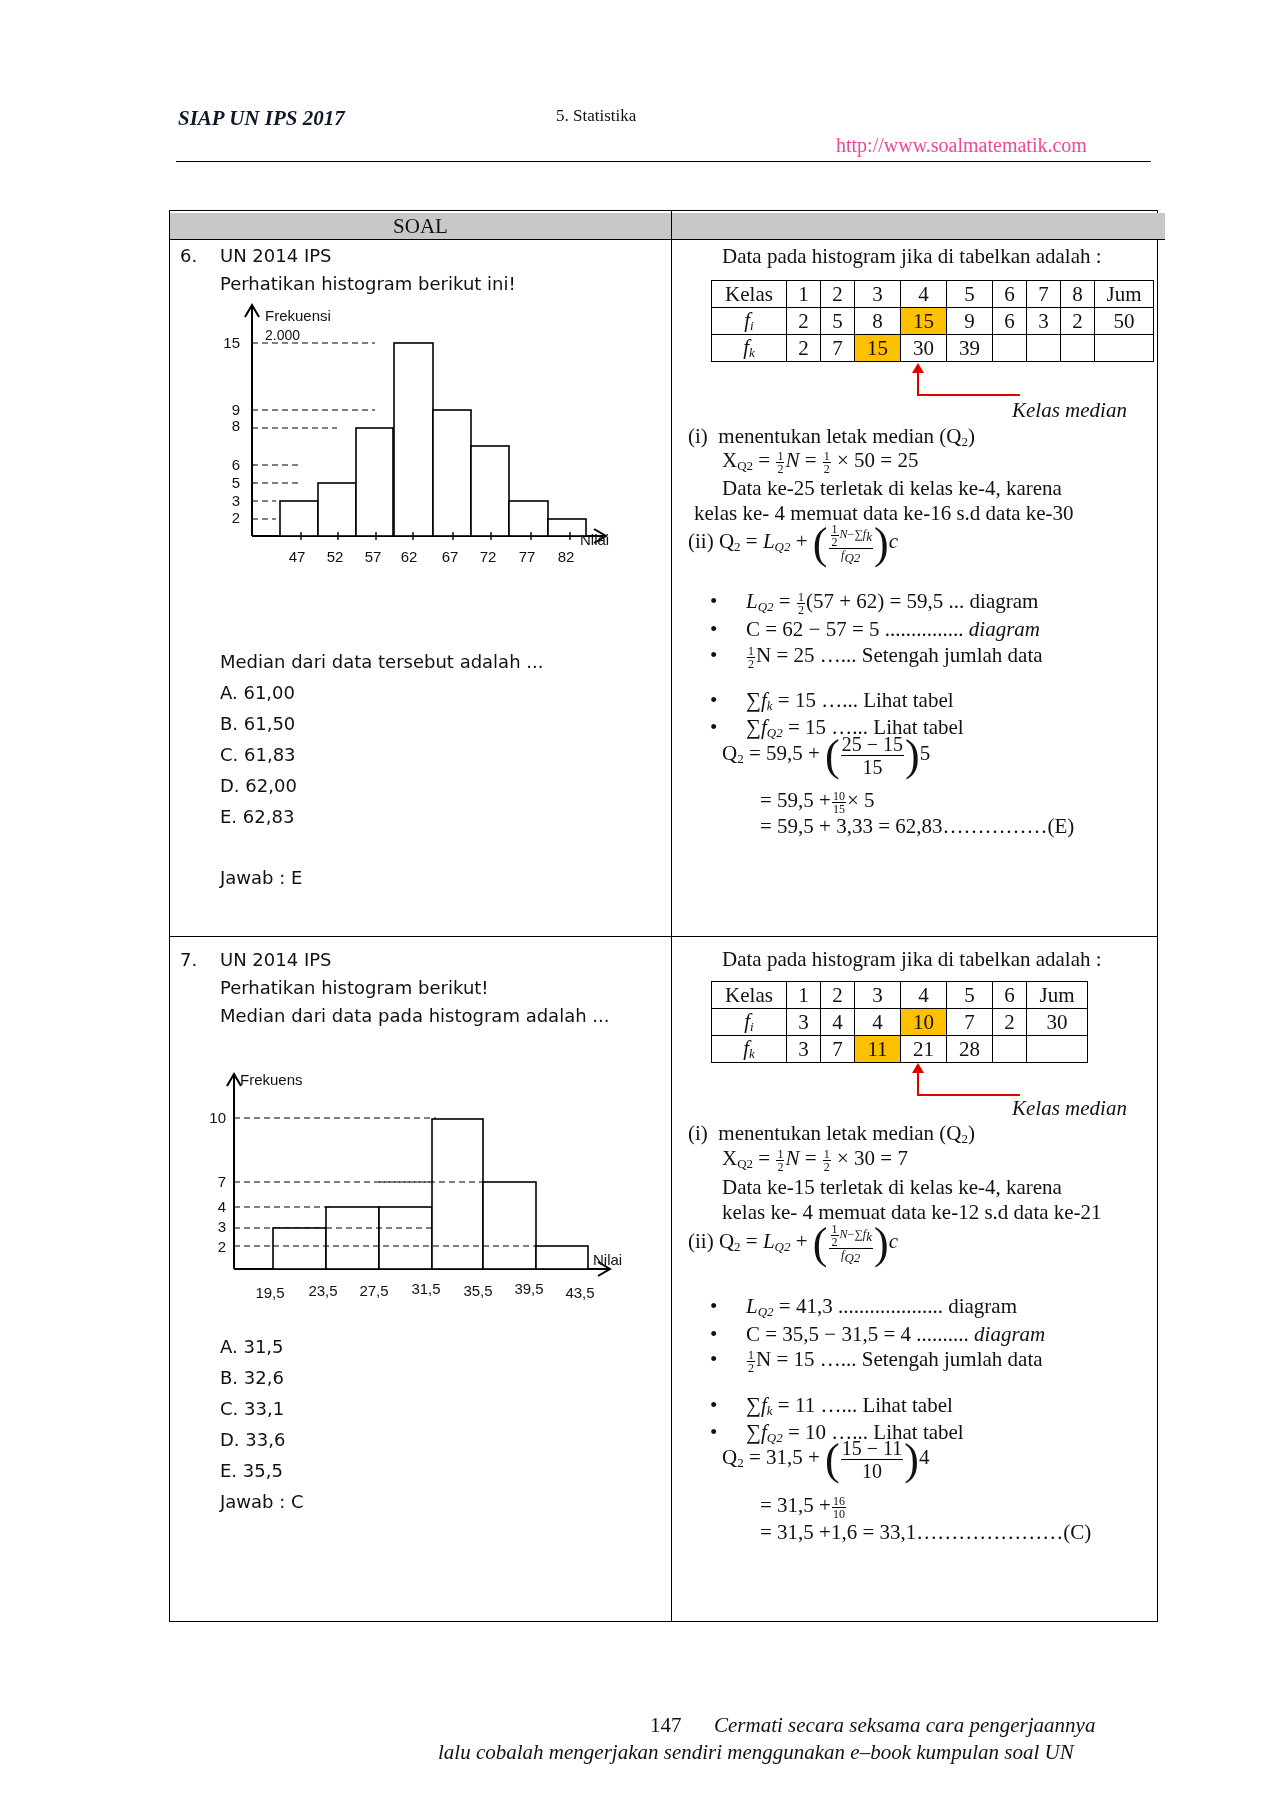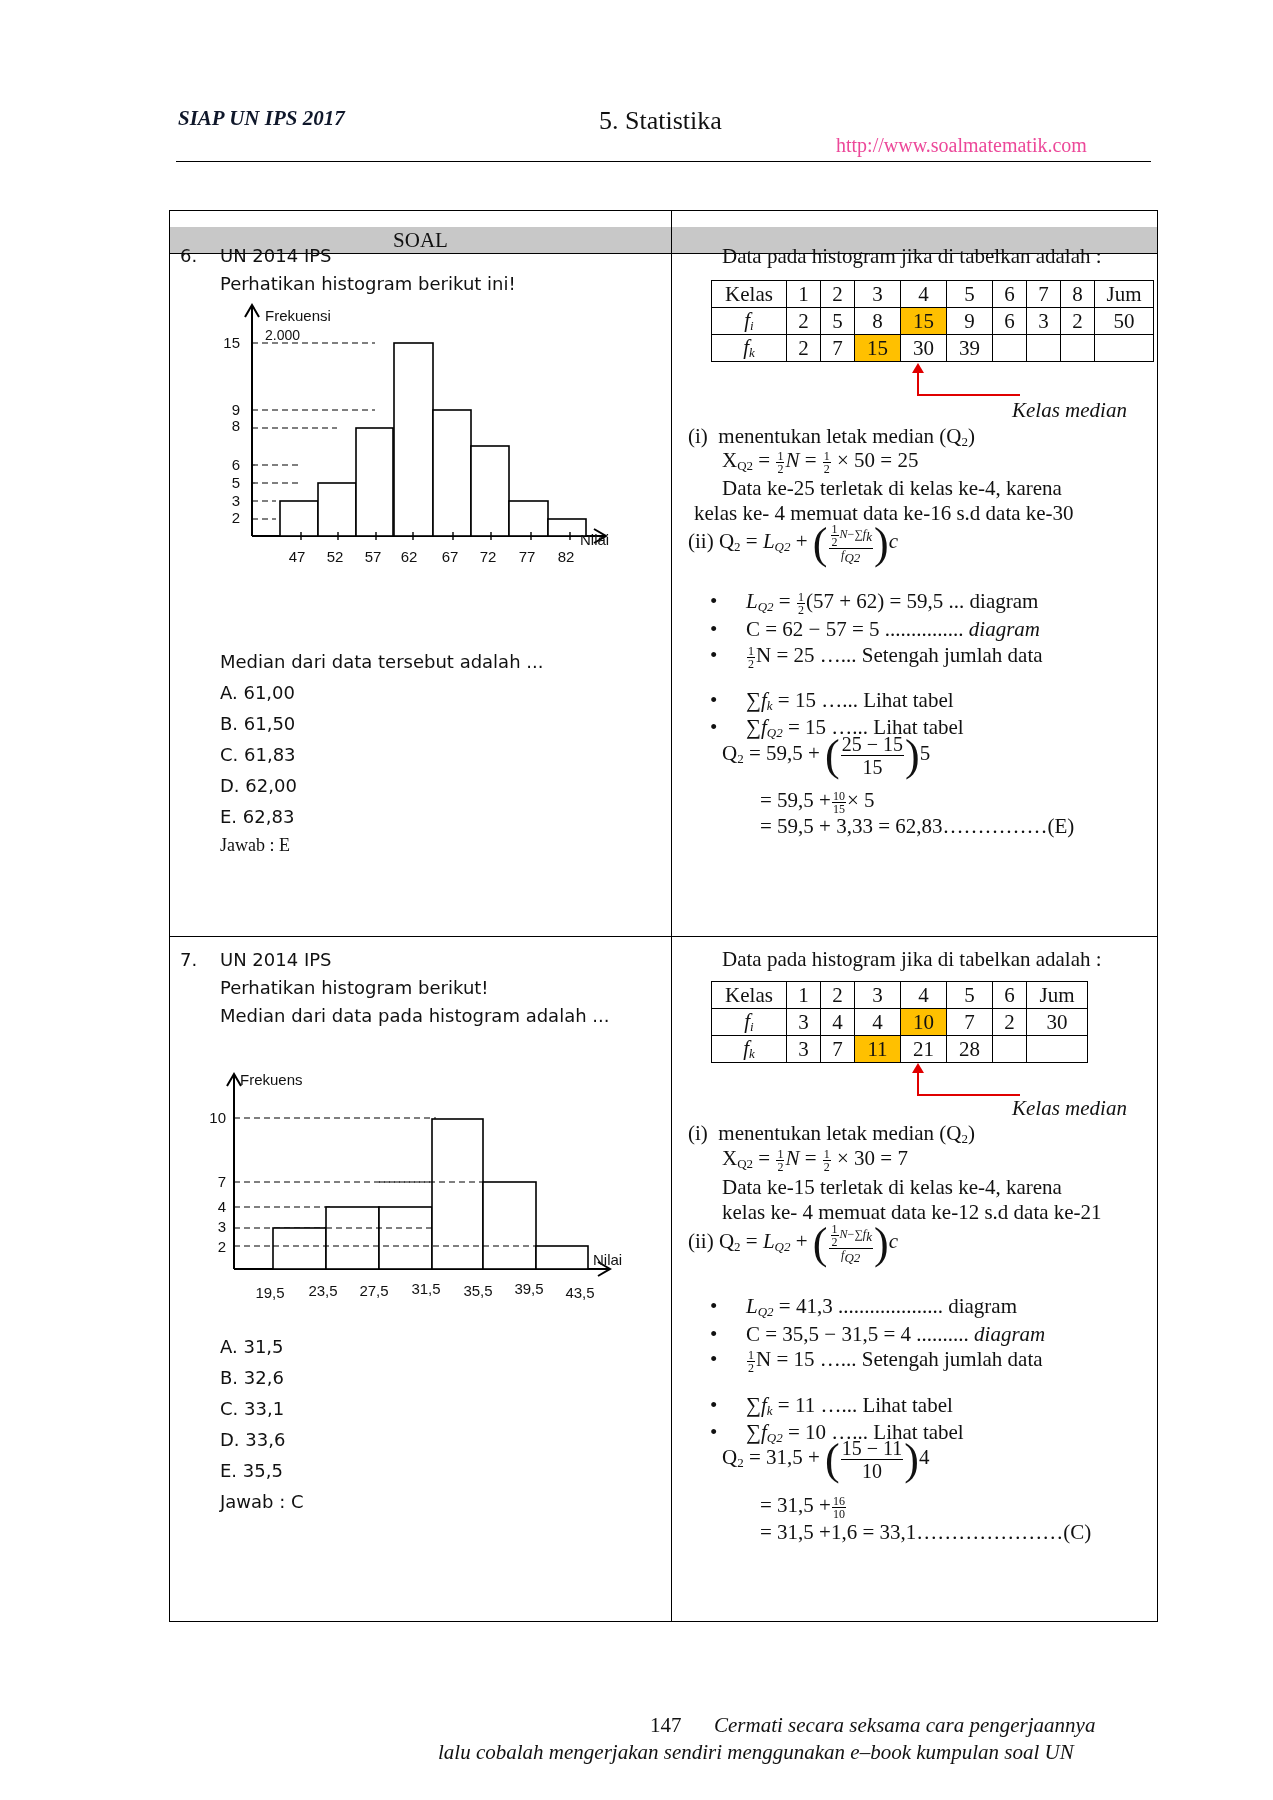--- a/index.html
+++ b/index.html
@@ -1,24 +1,24 @@
 <!DOCTYPE html>
 <html><head>
 <meta charset="utf-8">
 <style>
   html, body { margin:0; padding:0; background:#fff; }
   body { width:1273px; height:1800px; position:relative; font-family:"Liberation Serif", serif; color:#111; }
   .abs { position:absolute; }
   .hdr-left { left:178px; top:106px; font-style:italic; font-weight:bold; color:#0f172a; font-size:21px; }
-  .hdr-mid { left:599px; top:106px; font-size:26px; }
+  .hdr-mid { left:556px; top:106px; font-size:17px; }
   .hdr-url { left:836px; top:134px; font-size:20px; color:#ec4899; }
   .hdr-rule { left:176px; top:161px; width:975px; height:1px; background:#000; }
 
   .tbl { left:169px; top:210px; width:987px; height:1410px; border:1px solid #000; }
-  .tbl-head { position:absolute; left:0; top:16px; width:987px; height:26px; background:#c8c8c8; border-bottom:1px solid #000; }
+  .tbl-head { position:absolute; left:0; top:2px; width:987px; height:26px; background:#c8c8c8; border-bottom:1px solid #000;padding-left:8px; }
   .th { position:absolute; top:1px; font-size:21px; text-align:center; }
   .vline { position:absolute; left:501px; top:0; width:1px; height:1410px; background:#000; }
   .hline { position:absolute; left:0; top:725px; width:987px; height:1px; background:#000; }
   .q { position:absolute; font-family:"DejaVu Sans", sans-serif; font-size:18px; color:#111; }
   .ax { font-family:"Liberation Sans", sans-serif; font-size:15px; }
 
   .sol { position:absolute; font-size:21px; }
   .it { font-style:italic; }
   .sub { font-size:13px; vertical-align:-3px; }
   .frac { display:inline-block; vertical-align:middle; text-align:center; font-size:12px; line-height:12px; margin:0 1px; }
@@ -111,21 +111,21 @@
     <div class="abs ax" style="left:95px;top:96px;">Frekuensi</div>
     <div class="abs ax" style="left:95px;top:116px;font-size:14px;">2.000</div>
     <div class="abs ax" style="left:410px;top:320px;">Nilai</div>
 
     <div class="q" style="left:50px;top:440px;">Median dari data tersebut adalah ...</div>
     <div class="q" style="left:50px;top:471px;">A. 61,00</div>
     <div class="q" style="left:50px;top:502px;">B. 61,50</div>
     <div class="q" style="left:50px;top:533px;">C. 61,83</div>
     <div class="q" style="left:50px;top:564px;">D. 62,00</div>
     <div class="q" style="left:50px;top:595px;">E. 62,83</div>
-    <div class="q" style="left:50px;top:624px;font-family:Liberation Serif, serif;">Jawab : E</div>
+    <div class="q" style="left:50px;top:656px;">Jawab : E</div>
   </div>
 
   <div>
     <div class="sol" style="left:552px;top:33px;">Data pada histogram jika di tabelkan adalah :</div>
     <table class="dt" style="left:541px;top:69px;">
       <tbody>
           <tr>
         <td style="width:74px">Kelas</td>
         <td style="width:33px">1</td>
         <td style="width:33px">2</td>

